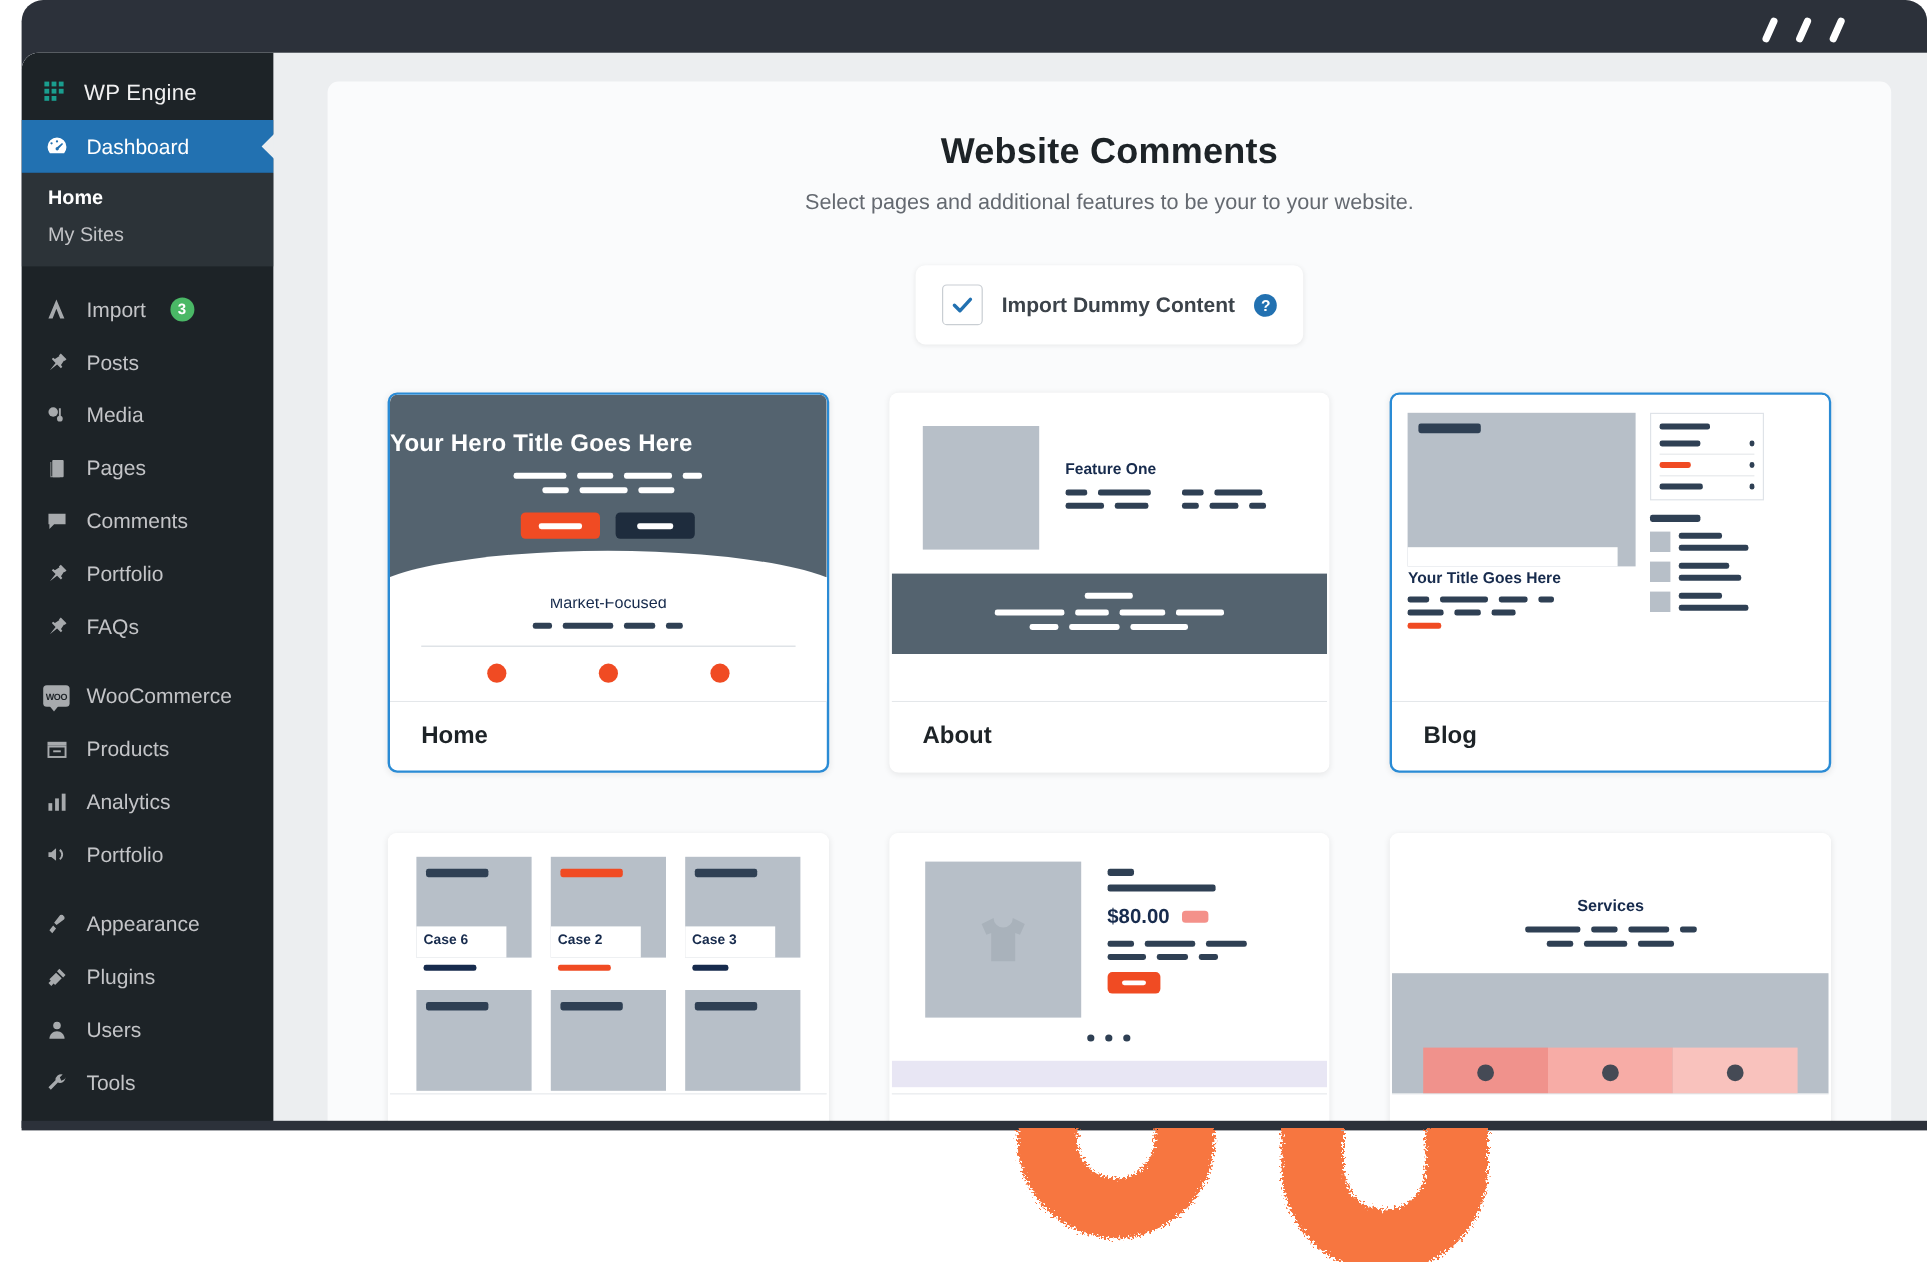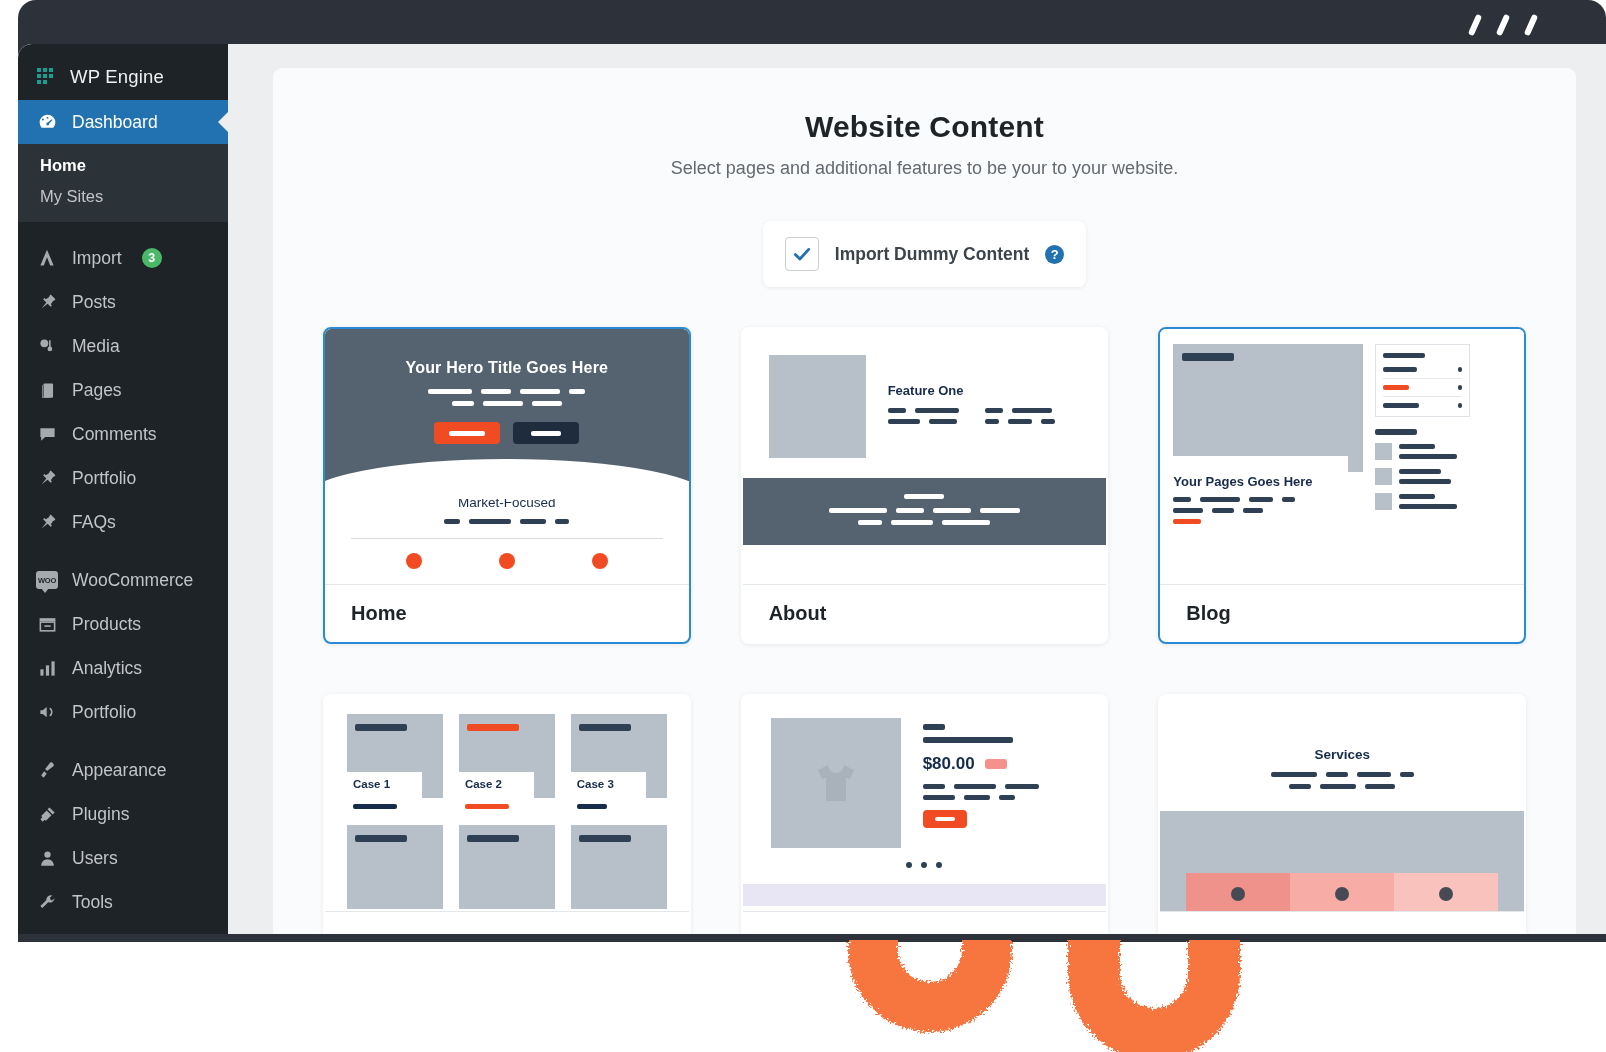--- a/index.html
+++ b/index.html
@@ -147,21 +147,21 @@
   
   .bar{ display:inline-block; border-radius:2px; background:#2f4054; height:5px; vertical-align:middle;}
   .bar.w{ background:#ffffff; }
   .bar.o{ background:#f04b23; }
   .ln{ display:flex; gap:9px; align-items:center; justify-content:center; }
 
   
   .hero{
     background:#54636f; height:152px; padding-top:30px; position:relative;
   }
-  .hero-title{ text-align:center; color:#fff; font-size:16px; font-weight:bold; letter-spacing:.2px;}
+  .hero-title{ color:#fff; font-size:20px; font-weight:bold; letter-spacing:.2px;}
   .hero-curve{
     position:absolute; left:-6%; bottom:-18px; width:112%; height:40px;
     background:#ffffff; border-radius:50% 50% 0 0 / 100% 100% 0 0;
   }
   .home-body{ background:#fff; padding-top:14px; }
   .mf-title{ text-align:center; font-size:13.5px; font-weight:normal; color:#172b4d; }
   .hr-thin{ height:1px; background:#d8dde2; margin:14px 26px 0 26px; }
   .dots-row{ display:flex; justify-content:space-around; padding:14px 42px 0 42px;}
   .dot-o{ width:16px;height:16px;border-radius:50%;background:#f04b23; }
   .btn-pill{ display:flex;align-items:center;justify-content:center;border-radius:4px; }
@@ -414,21 +414,21 @@
         </span>
         <span>Tools</span>
       </div>
 
     </nav>
 
     <div class="content-wrap">
       <div class="panel">
         <div class="panel-inner">
 
-          <h1 class="page-title">Website Content</h1>
+          <h1 class="page-title">Website Comments</h1>
           <p class="page-sub">Select pages and additional features to be your to your website.</p>
 
           <div class="dummy-row">
             <div class="dummy-box">
               <span class="checkbox">
                 <svg width="20" height="20" viewBox="0 0 24 24" fill="none" stroke="#2271b1" stroke-width="3.4" stroke-linecap="round" stroke-linejoin="round">
                     <path d="M4 12.5 9.5 18 20 6.5"></path>
                   </svg>
               </span>
               <span class="dummy-label">Import Dummy Content</span>
@@ -534,21 +534,21 @@
             </div>
 
             <div class="card selected">
               <div class="card-preview">
                 <div class="blog-top">
                   <div>
                     <div class="blog-img">
                       <span class="bar" style="position:absolute;left:9px;top:9px;width:52px;height:8px"></span>
                       <span class="notch"></span>
                     </div>
-                    <div style="font-size:13px;font-weight:bold;color:#172b4d;margin-top:2px">Your Pages Goes Here</div>
+                    <div style="font-size:13px;font-weight:bold;color:#172b4d;margin-top:2px">Your Title Goes Here</div>
                     <div class="ln" style="justify-content:flex-start;margin-top:8px">
                         <span class="bar" style="width:18px"></span>
                         <span class="bar" style="width:40px"></span>
                         <span class="bar" style="width:24px"></span>
                         <span class="bar" style="width:13px"></span>
                       </div>
                     <div class="ln" style="justify-content:flex-start;margin-top:6px">
                         <span class="bar" style="width:30px"></span>
                         <span class="bar" style="width:22px"></span>
                         <span class="bar" style="width:20px"></span>
@@ -611,21 +611,21 @@
 
           <div class="card-grid card-row2" style="margin-top:50px">
 
             <div class="card">
               <div class="card-preview">
                 <div class="case-grid">
                   <div>
                     <div class="case-tile">
                       <span class="topbar"></span>
                         <span class="label-plate"></span>
-                      <span class="label-txt">Case 1</span>
+                      <span class="label-txt">Case 6</span>
                     </div>
                     <div class="case-under"></div>
                   </div>
                   <div>
                     <div class="case-tile">
                       <span class="topbar" style="background:#f04b23"></span>
                         <span class="label-plate"></span>
                       <span class="label-txt">Case 2</span>
                     </div>
                     <div class="case-under" style="background:#f04b23"></div>

